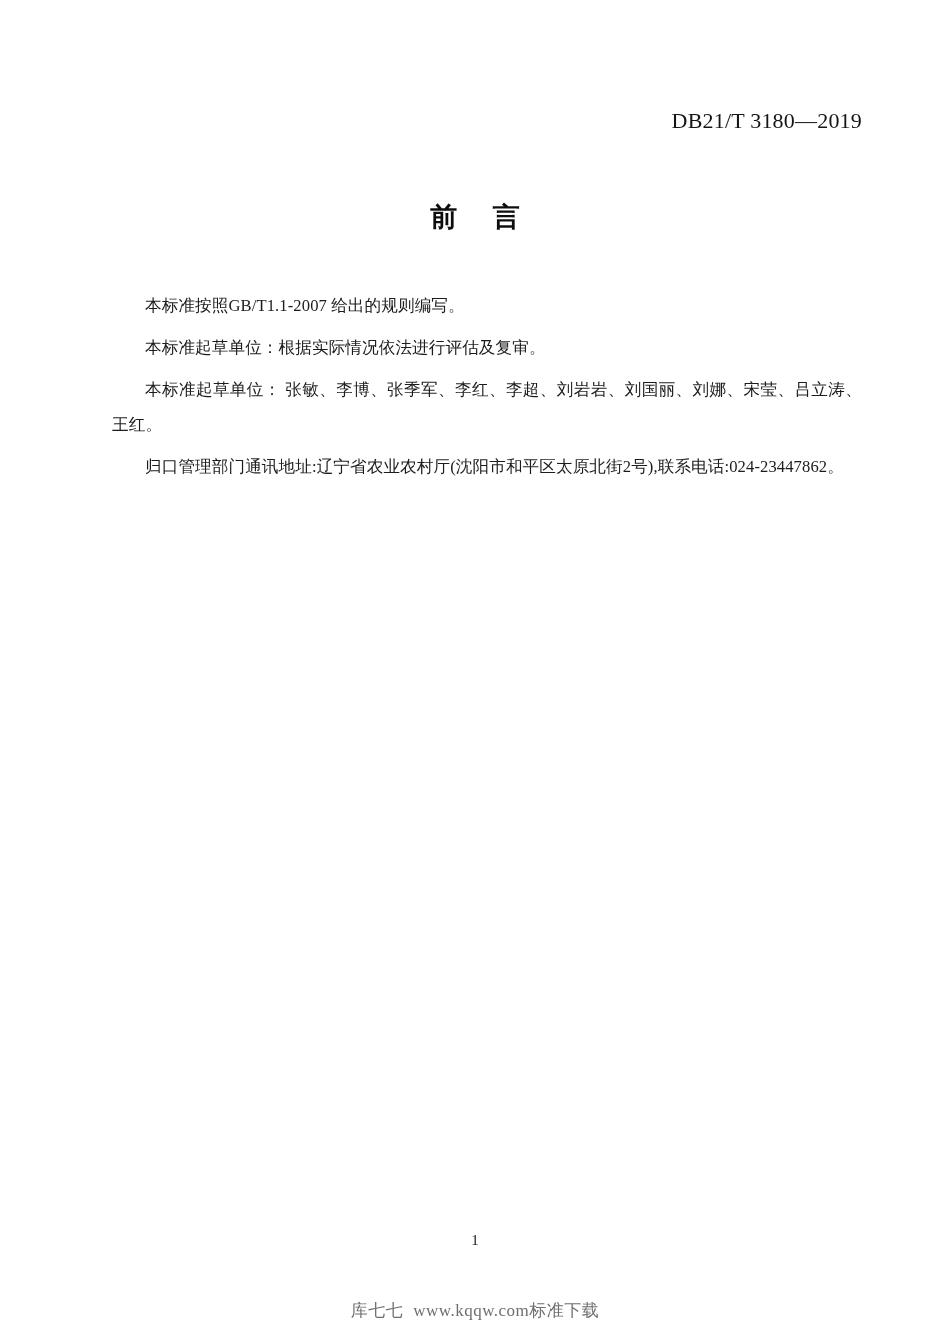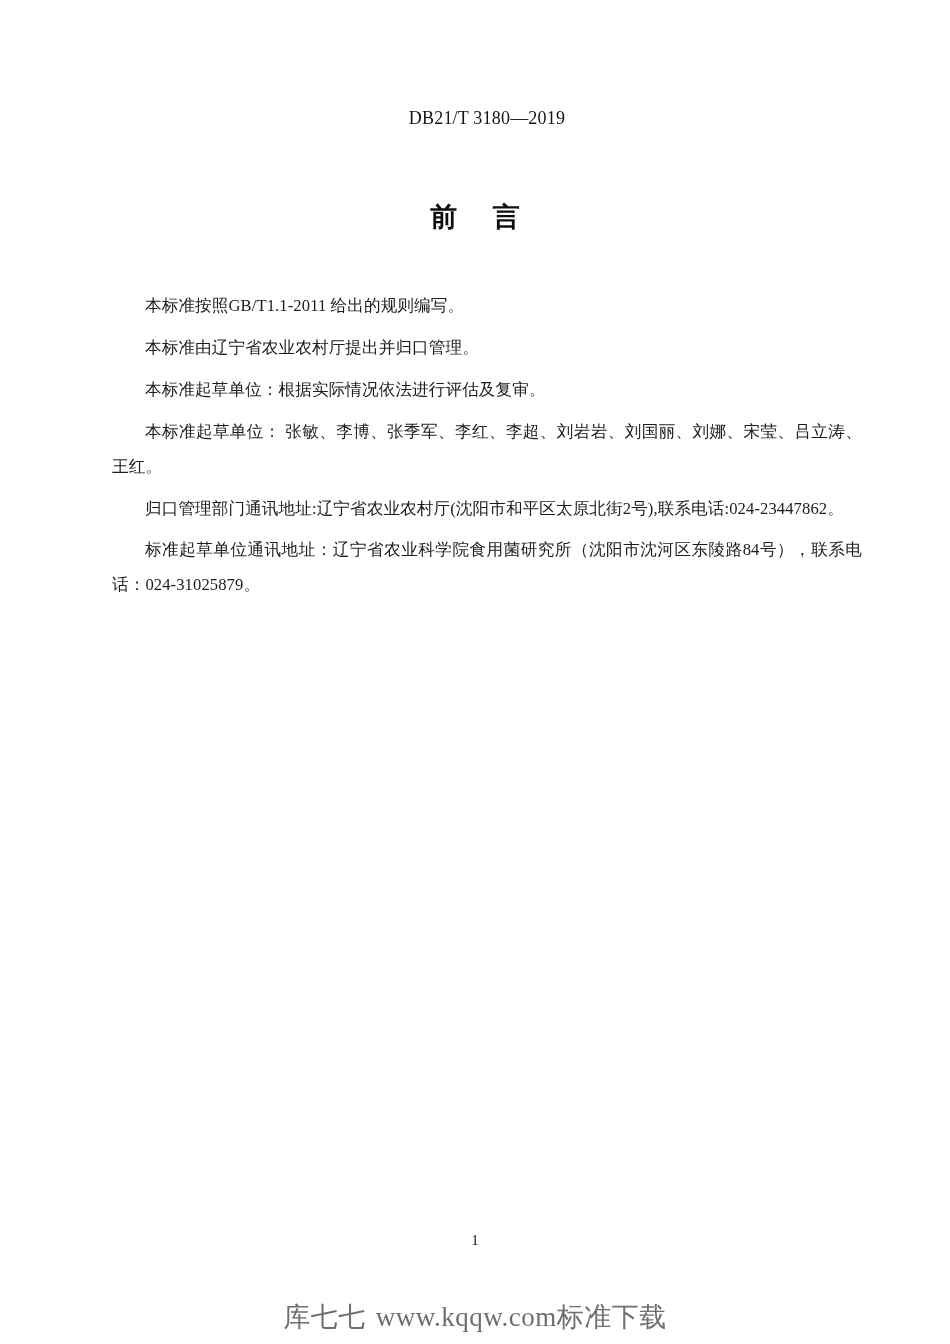--- a/index.html
+++ b/index.html
@@ -19,22 +19,22 @@
     background: #ffffff;
     overflow: hidden;
   }
 
   
   .running-header {
     position: absolute;
     top: 108px;
     left: 112px;
     right: 88px;
-    text-align: center;
-    font-size: 18px;
+    text-align: right;
+    font-size: 22px;
     letter-spacing: 0.2px;
     color: #151515;
     white-space: nowrap;
   }
 
   
   .doc-title {
     position: absolute;
     top: 199px;
     left: 0;
@@ -61,21 +61,21 @@
     text-align: justify;
     text-justify: inter-ideograph;
     margin: 0 0 7px 0;
     color: #1c1c1c;
     letter-spacing: 0.1px;
   }
   .para.indent {
     text-indent: 33px;
   }
   .para.tight {
-    margin-bottom: 6px;
+    margin-bottom: 14px;
   }
   .para.last {
     margin-bottom: 0;
   }
 
   
   .page-number {
     position: absolute;
     top: 1232px;
     left: 0;
@@ -85,21 +85,21 @@
     color: #1a1a1a;
   }
 
   
   .footer-watermark {
     position: absolute;
     top: 1299px;
     left: 0;
     width: 950px;
     text-align: center;
-    font-size: 27px;
+    font-size: 17px;
     color: #6e6e6e;
     letter-spacing: 0.5px;
     white-space: nowrap;
   }
   .footer-watermark .site {
     font-family: "Liberation Serif", "DejaVu Serif", serif;
   }
   .footer-watermark .brand {
     margin-right: 10px;
   }
@@ -107,26 +107,24 @@
 </head>
 <body>
 
 <div class="page">
 
   <div class="running-header">DB21/T 3180—2019</div>
 
   <div class="doc-title">前  言</div>
 
   <div class="body-block">
-    <p class="para indent">本标准按照GB/T1.1-2011 给出的规则编写。</p>
-    <p class="para indent">本标准由辽宁省农业农村厅提出并归口管理。</p>
+    <p class="para indent">本标准按照GB/T1.1-2007 给出的规则编写。</p>
     <p class="para indent">本标准起草单位：根据实际情况依法进行评估及复审。</p>
     <p class="para indent">本标准起草单位： 张敏、李博、张季军、李红、李超、刘岩岩、刘国丽、刘娜、宋莹、吕立涛、王红。</p>
     <p class="para indent tight">归口管理部门通讯地址:辽宁省农业农村厅(沈阳市和平区太原北街2号),联系电话:024-23447862。</p>
-    <p class="para indent last">标准起草单位通讯地址：辽宁省农业科学院食用菌研究所（沈阳市沈河区东陵路84号），联系电话：024-31025879。</p>
   </div>
 
   <div class="page-number">1</div>
 
   <div class="footer-watermark">
     <span class="brand">库七七</span><span class="site">www.kqqw.com标准下载</span>
   </div>
 
 </div>
 

